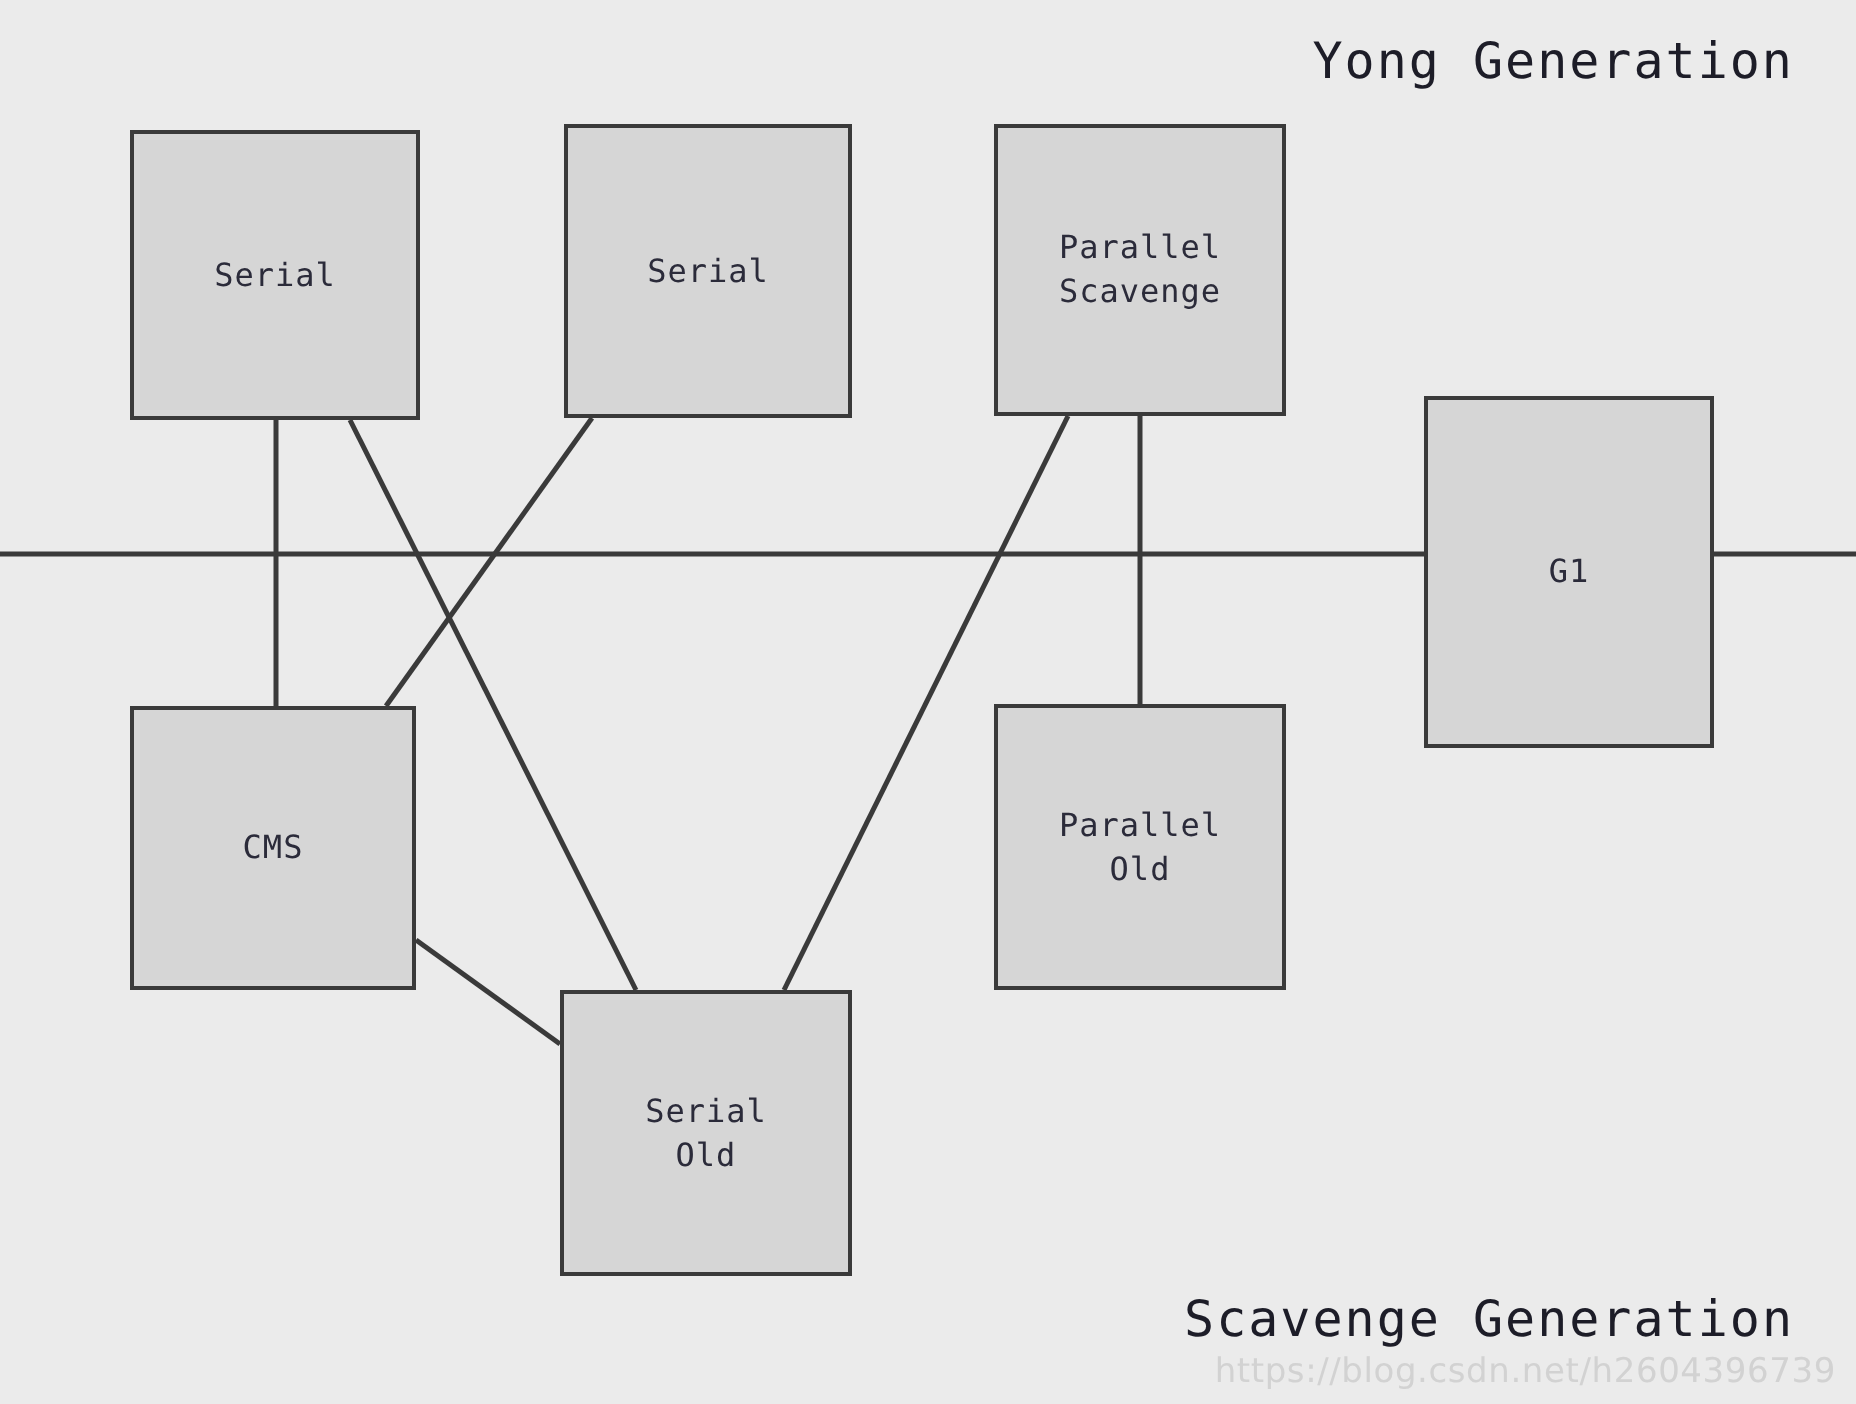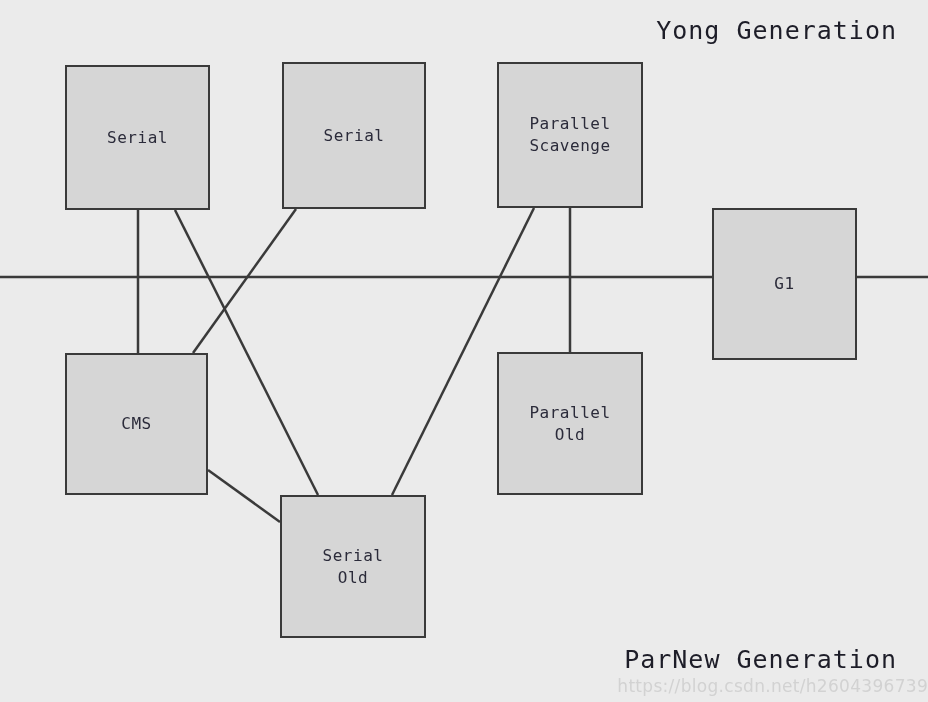--- a/index.html
+++ b/index.html
@@ -47,21 +47,21 @@
     font-size: 25px;
     color: #1d1d28;
     letter-spacing: 1px;
     white-space: nowrap;
     z-index: 4;
   }
   #young-title { right: 31px; top: 16px; }
   #tenured-title { right: 31px; top: 645px; }
   .watermark {
     position: absolute;
-    right: 0;
+    right: 10px;
     bottom: 6px;
     font-family: "DejaVu Sans", "Liberation Sans", sans-serif;
     font-size: 17px;
     color: #d2d2d2;
     letter-spacing: 0.3px;
     white-space: nowrap;
     z-index: 5;
   }
 </style>
 </head>
@@ -87,34 +87,34 @@
       <div class="gc-box" style="left: 65px; top: 65px; width: 145px; height: 145px; background: rgb(214, 214, 214); border-color: rgb(58, 58, 58);">
         <span class="label" style="color: rgb(43, 43, 58);">Serial</span>
       </div>
       <div class="gc-box" style="left: 282px; top: 62px; width: 144px; height: 147px; background: rgb(214, 214, 214); border-color: rgb(58, 58, 58);">
         <span class="label" style="color: rgb(43, 43, 58);">Serial</span>
       </div>
       <div class="gc-box" style="left: 497px; top: 62px; width: 146px; height: 146px; background: rgb(214, 214, 214); border-color: rgb(58, 58, 58);">
         <span class="label" style="color: rgb(43, 43, 58);">Parallel
 Scavenge</span>
       </div>
-      <div class="gc-box" style="left: 712px; top: 208px; width: 145px; height: 152px; background: rgb(214, 214, 214); border-color: rgb(58, 58, 58);">
+      <div class="gc-box" style="left: 712px; top: 198px; width: 145px; height: 176px; background: rgb(214, 214, 214); border-color: rgb(58, 58, 58);">
         <span class="label" style="color: rgb(43, 43, 58);">G1</span>
       </div>
       <div class="gc-box" style="left: 65px; top: 353px; width: 143px; height: 142px; background: rgb(214, 214, 214); border-color: rgb(58, 58, 58);">
         <span class="label" style="color: rgb(43, 43, 58); text-align: right;">CMS</span>
       </div>
       <div class="gc-box" style="left: 497px; top: 352px; width: 146px; height: 143px; background: rgb(214, 214, 214); border-color: rgb(58, 58, 58);">
         <span class="label" style="color: rgb(43, 43, 58);">Parallel
 Old</span>
       </div>
       <div class="gc-box" style="left: 280px; top: 495px; width: 146px; height: 143px; background: rgb(214, 214, 214); border-color: rgb(58, 58, 58);">
         <span class="label" style="color: rgb(43, 43, 58);">Serial
 Old</span>
       </div>
     </div>
 
   <div class="region-title" id="young-title">Yong Generation</div>
 
-  <div class="region-title" id="tenured-title">ParNew Generation</div>
+  <div class="region-title" id="tenured-title">Scavenge Generation</div>
 
   <div class="watermark">https://blog.csdn.net/h2604396739</div>
 </div>
 
 </body></html>

